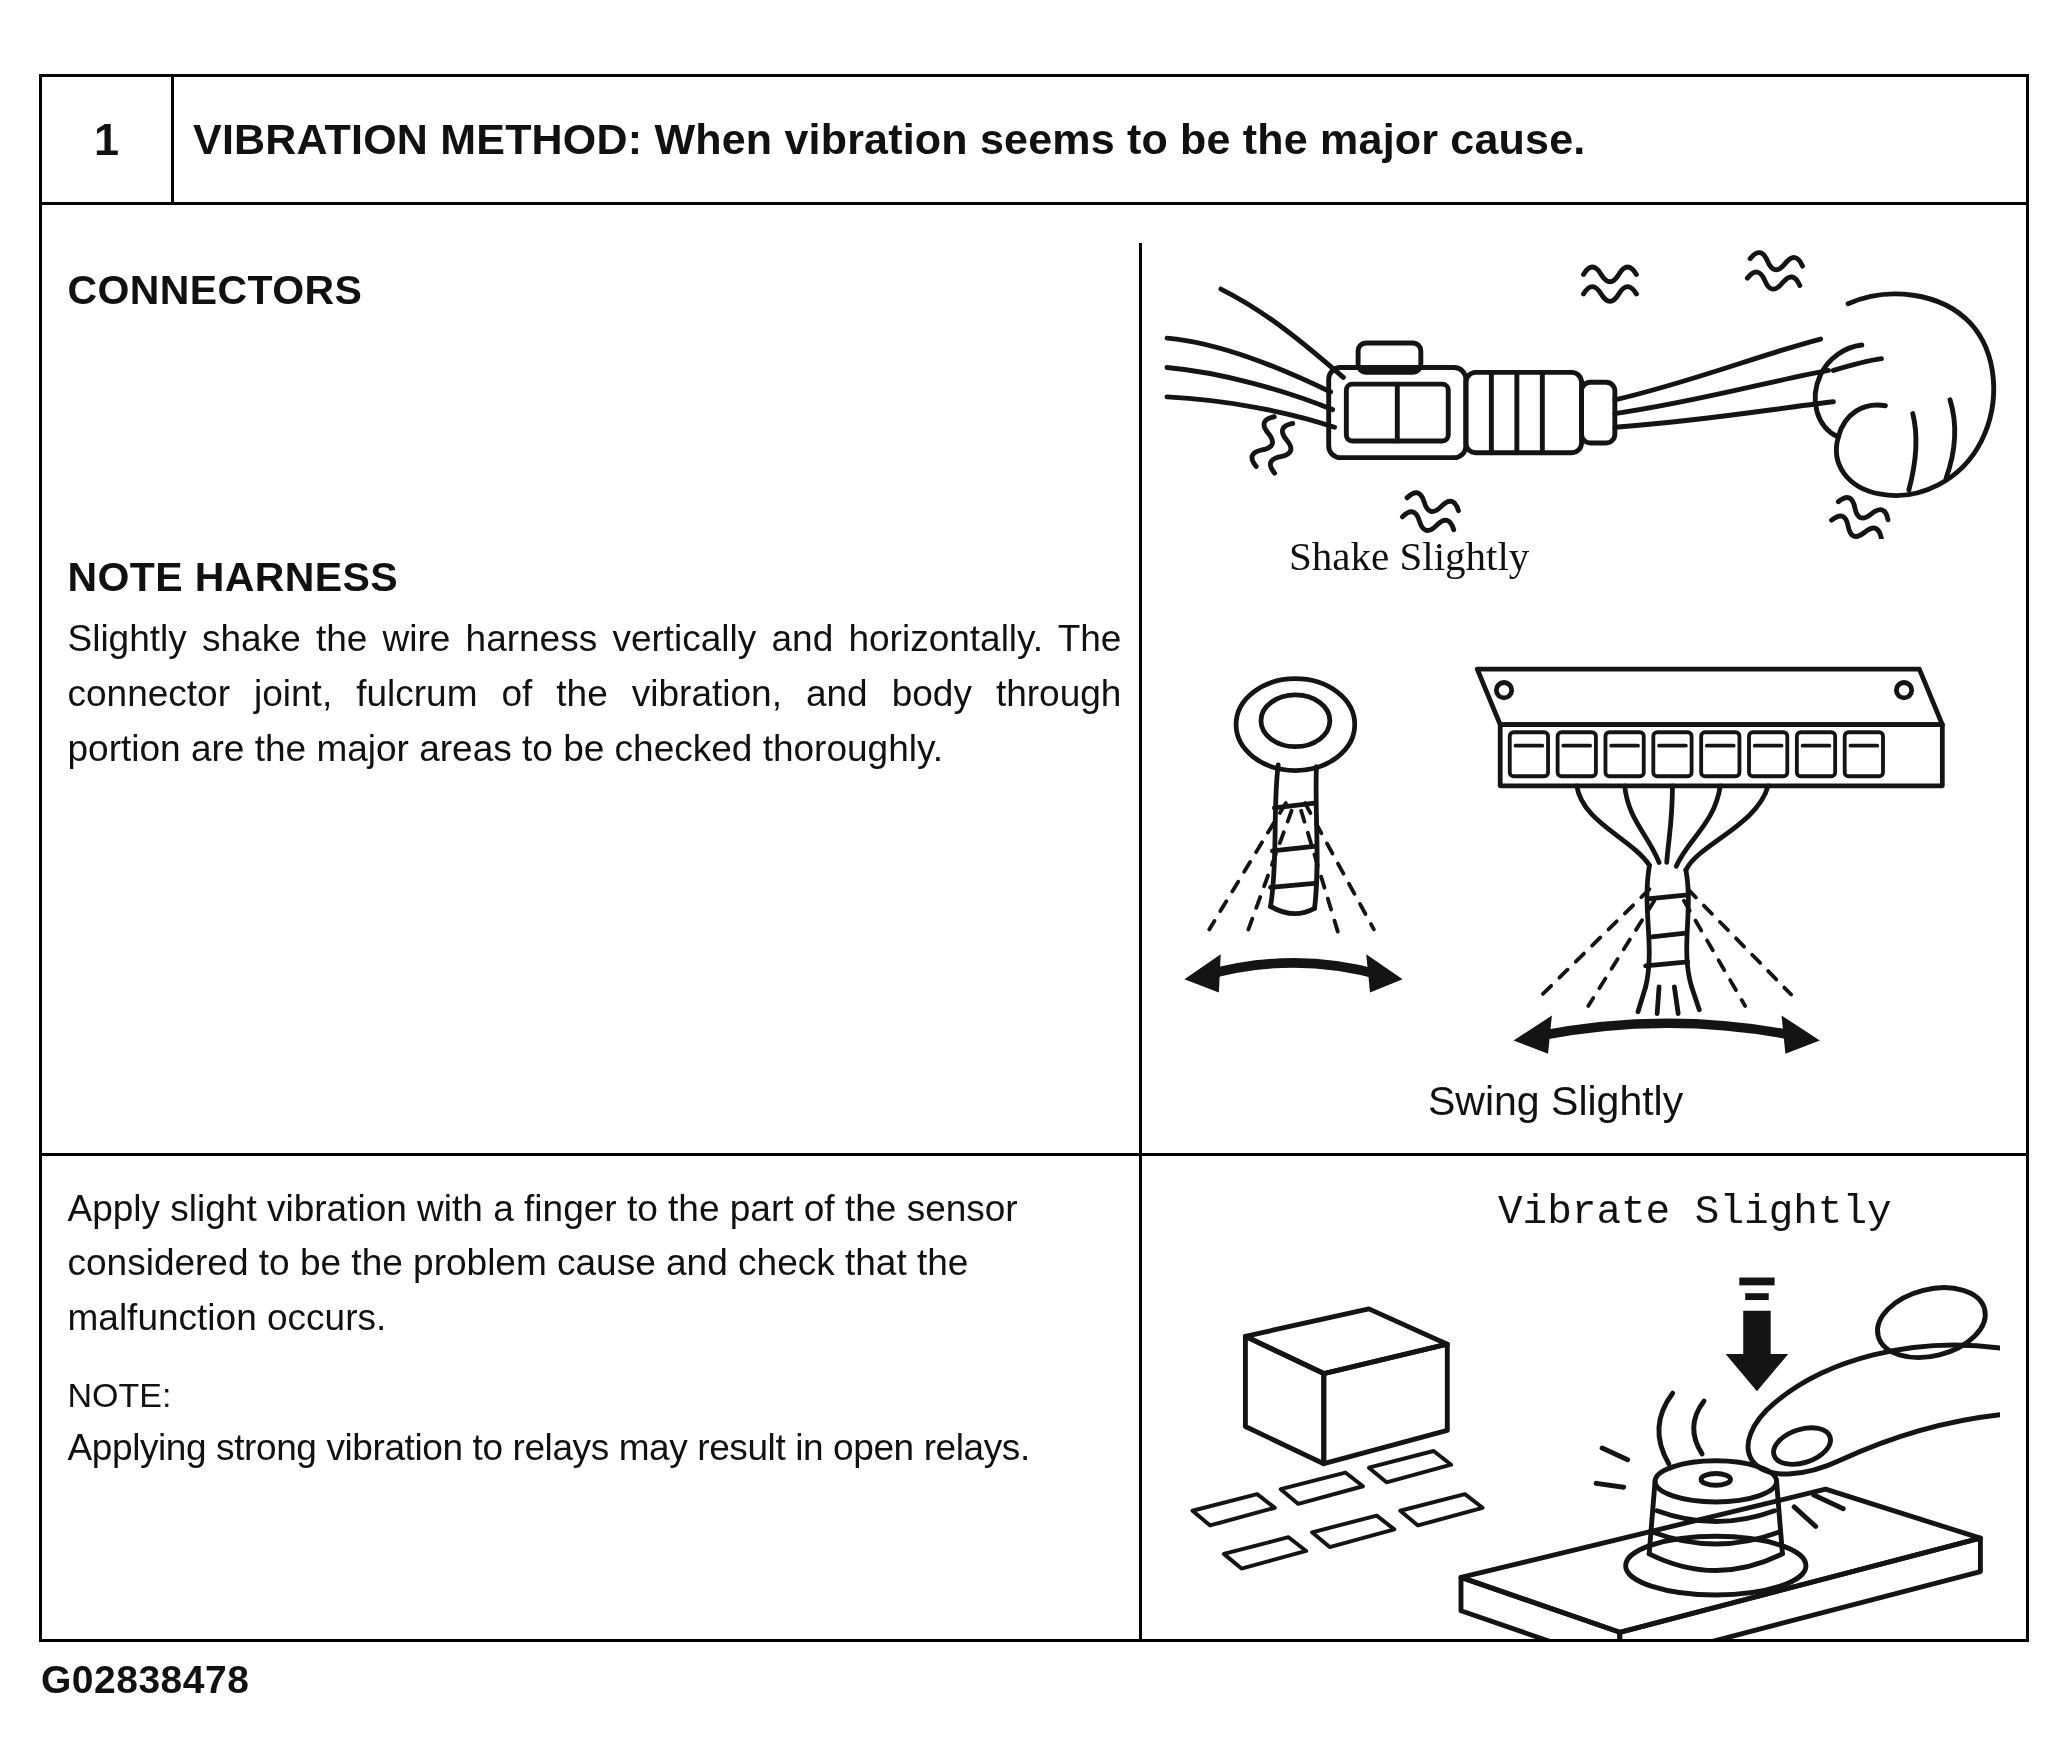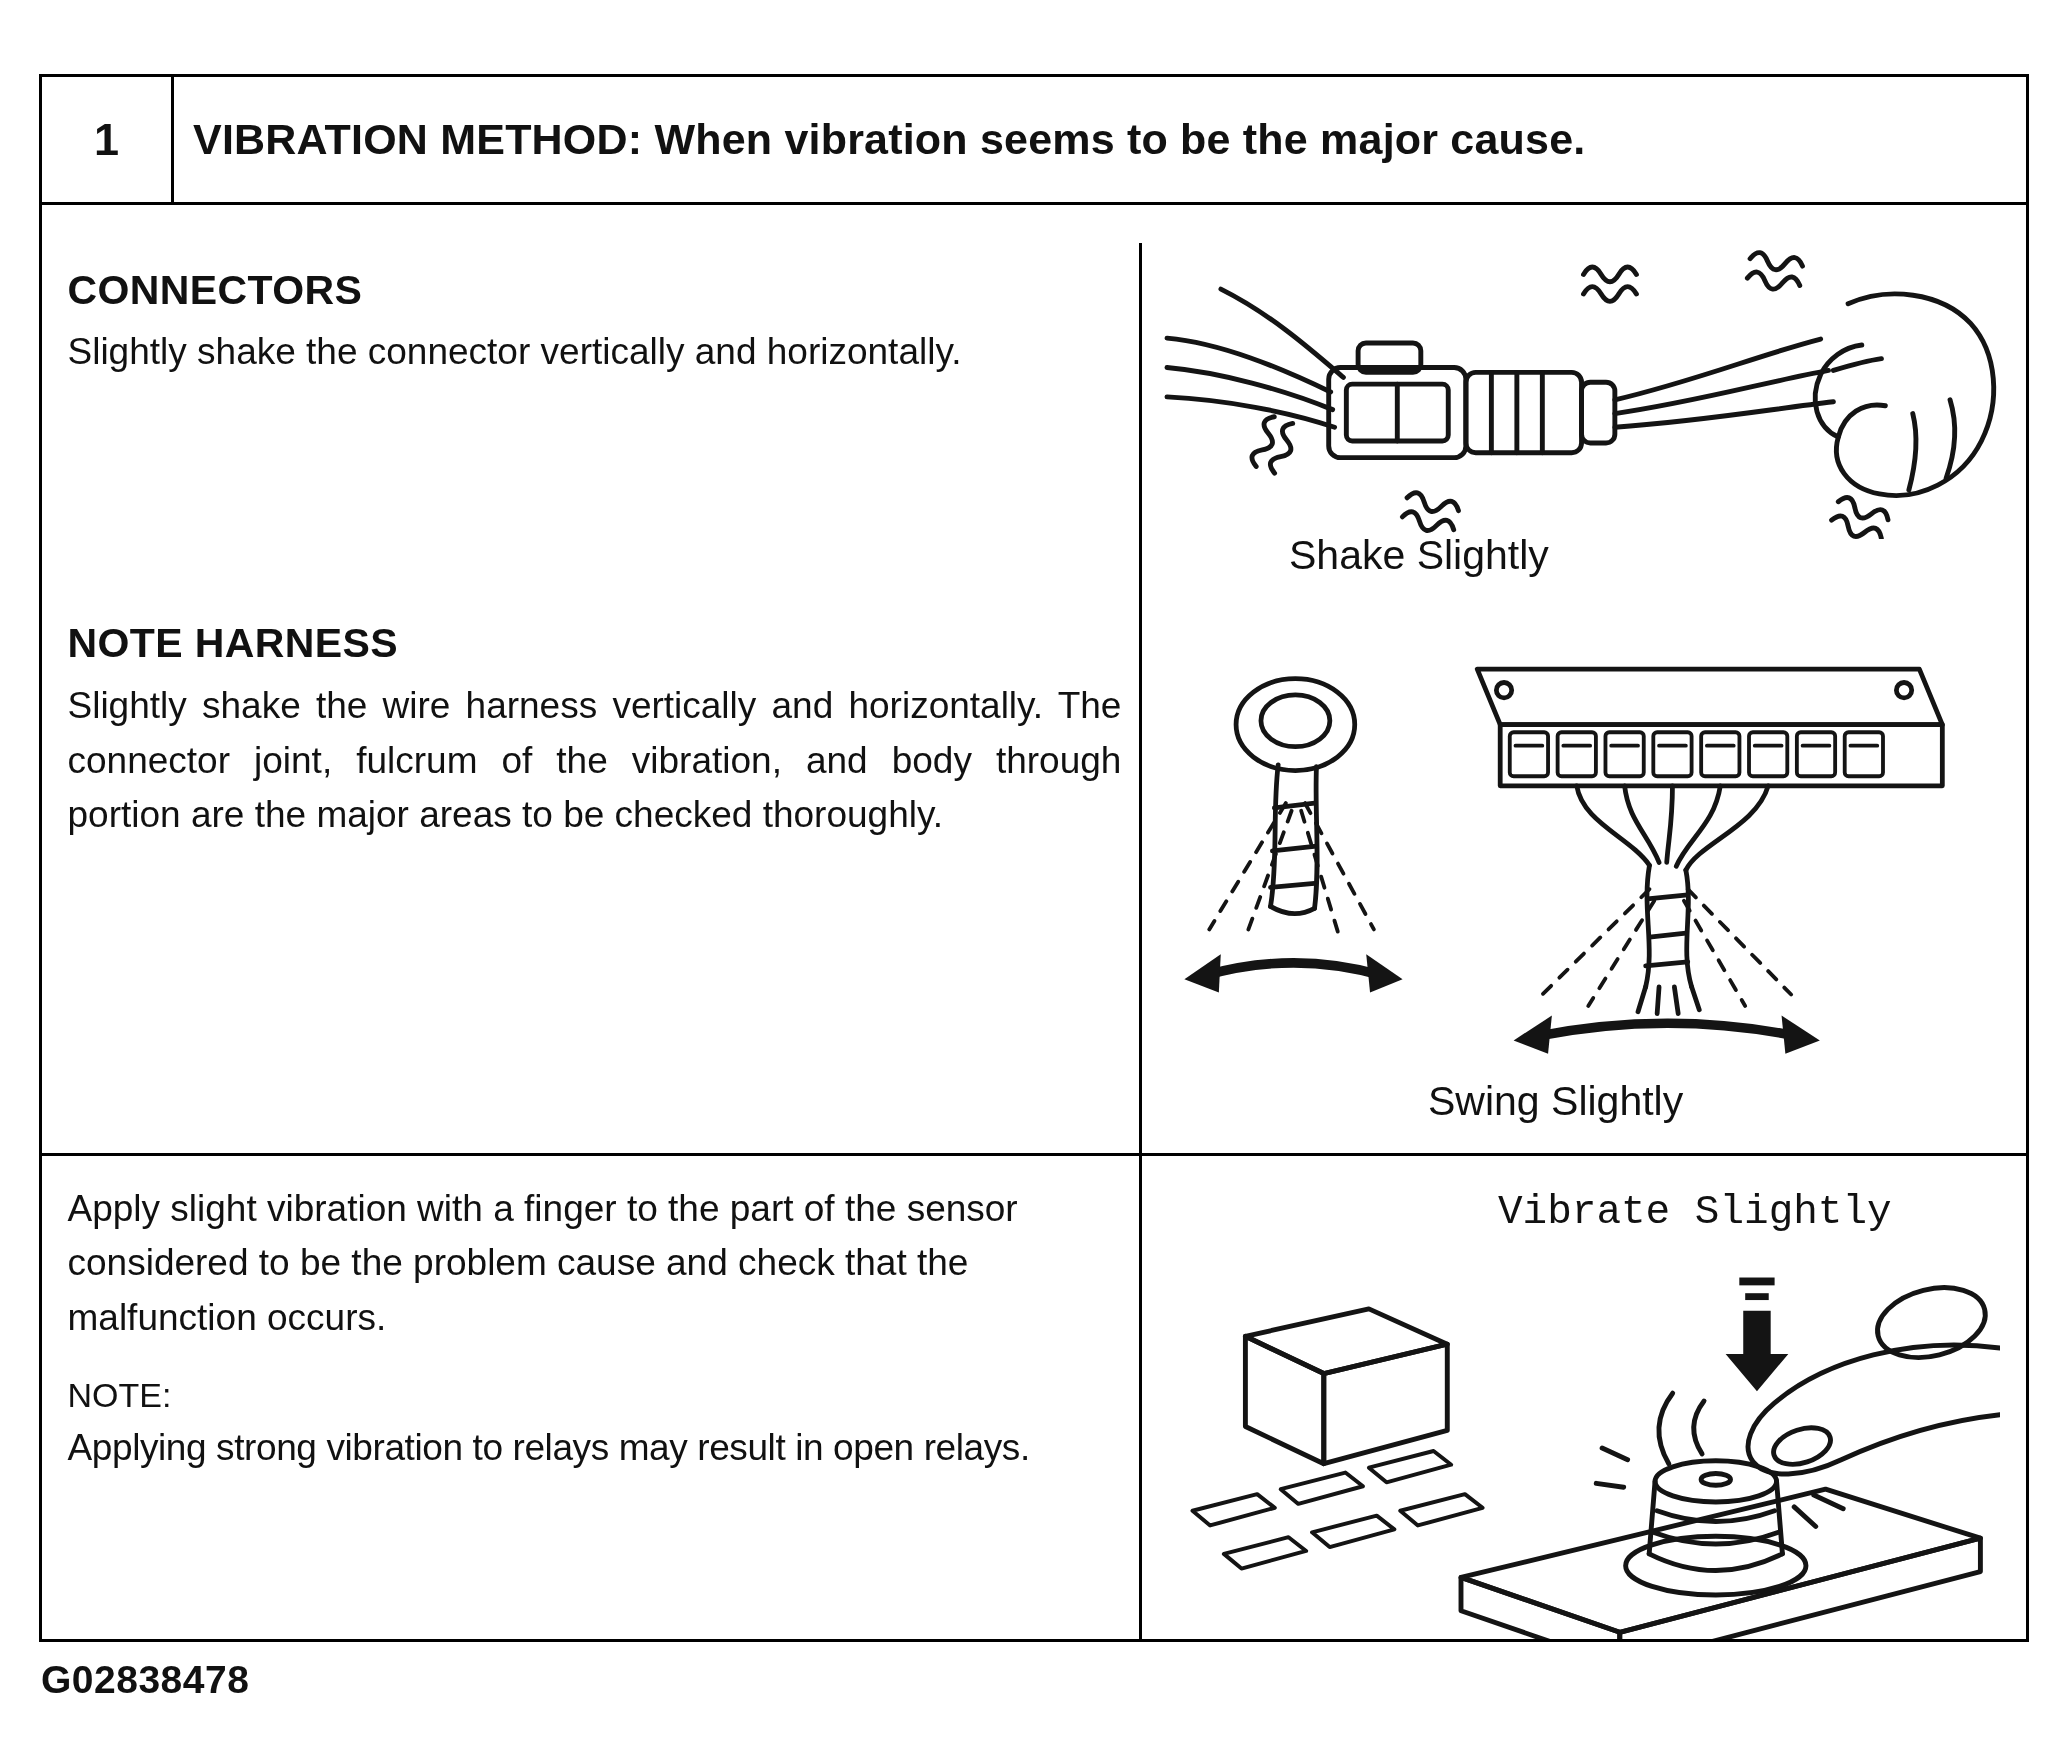--- a/index.html
+++ b/index.html
@@ -68,21 +68,20 @@
 
     <div class="header-row">
       <div class="num-cell">1</div>
       <div class="title-cell">VIBRATION METHOD: When vibration seems to be the major cause.</div>
     </div>
 
     <div class="body-grid">
 
       <div class="cell left upper">
         <h3 class="sec-heading">CONNECTORS</h3>
-        <p class="body-text">Slightly shake the connector vertically and horizontally.</p>
         <h3 class="sec-heading wire-gap">NOTE HARNESS</h3>
         <p class="body-text justify">Slightly shake the wire harness vertically and horizontally. The connector joint, fulcrum of the vibration, and body through portion are the major areas to be checked thoroughly.</p>
       </div>
 
       <div class="cell upper">
 
         <svg class="illus" style="left:19.6px; top:2px;" width="843" height="294" viewBox="0 0 860 300">
           <defs>
             <g id="sq">
               <path d="M0,0 q9,-15 18,0 t18,0 t18,0"></path>
@@ -117,21 +116,21 @@
             <path d="M685,128 C705,122 720,118 734,116"></path>
 
             <use href="#sq" transform="translate(430,30)"></use>
             <use href="#sq" transform="translate(600,14) rotate(8)"></use>
             <use href="#sq" transform="translate(250,258) rotate(14)"></use>
             <use href="#sq" transform="translate(690,262) rotate(20)"></use>
             <use href="#sq" transform="translate(96,226) rotate(-70)"></use>
           </g>
         </svg>
 
-        <div class="caption" style="left:147px; top:289px;">Shake Slightly</div>
+        <div class="caption" style="left:147px; top:289px;font-family:Liberation Serif, serif;">Shake Slightly</div>
 
         <svg class="illus" style="left:29px; top:402px;" width="823" height="431" viewBox="0 0 860 440">
           <g stroke="#141414" stroke-width="5" fill="none" stroke-linecap="round" stroke-linejoin="round">
 
             <ellipse cx="130" cy="78" rx="62" ry="48"></ellipse>
             <ellipse cx="130" cy="74" rx="36" ry="27"></ellipse>
             <path d="M112,120 C106,170 112,220 104,268"></path>
             <path d="M152,122 C150,172 156,222 150,270"></path>
             <path d="M108,165 L150,160"></path>
               <path d="M106,210 L152,205"></path>

